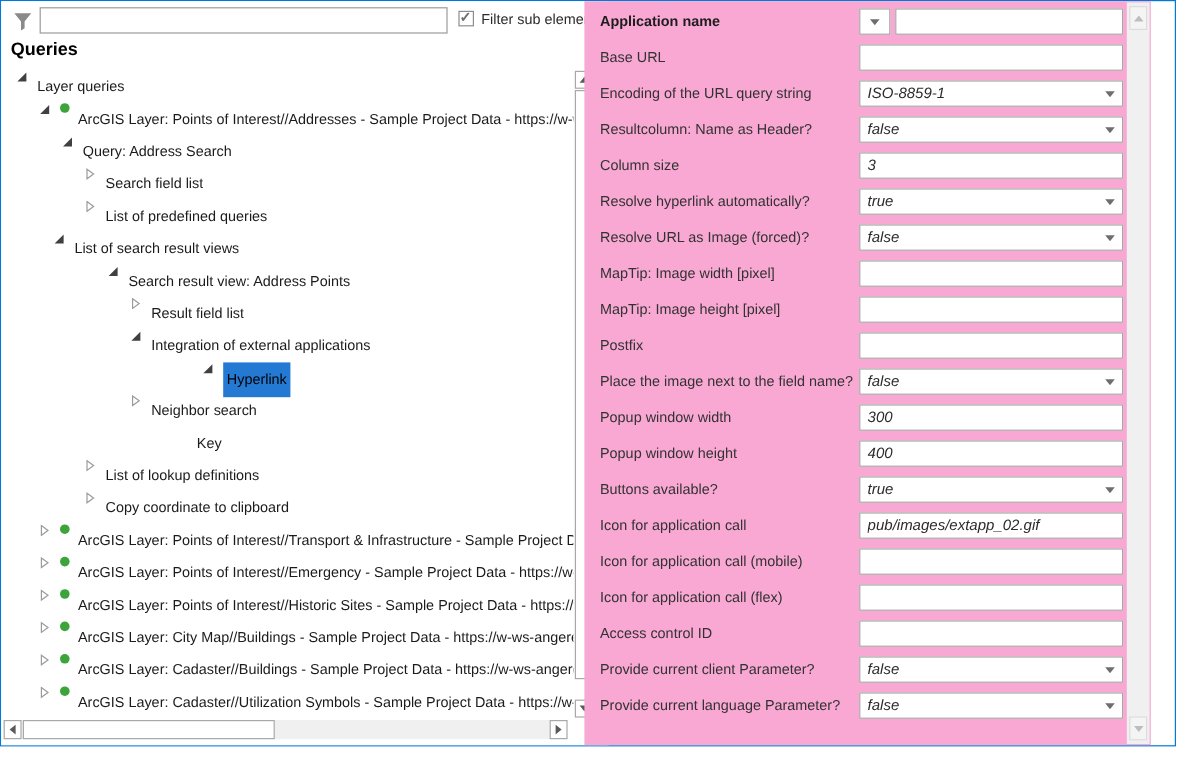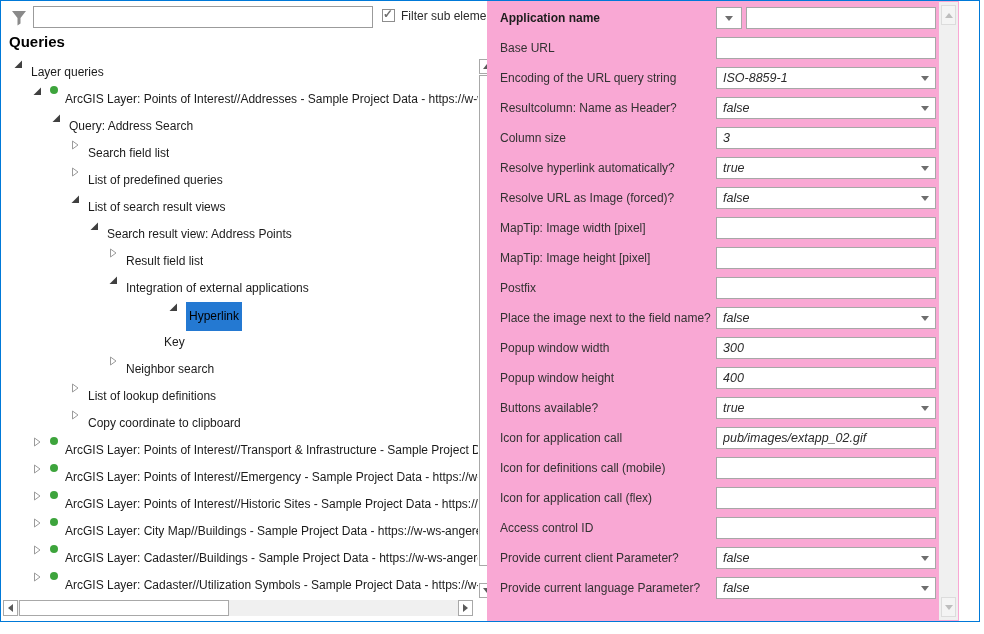--- a/index.html
+++ b/index.html
@@ -115,21 +115,21 @@
           <span class="tlabel">Search field list</span>
         </div>
         <div class="trow" style="padding-left: 67px;">
           <span class="tglyph">
             <svg width="10" height="10" viewBox="0 0 10 10">
               <polygon points="2.5,1 8,5 2.5,9" fill="#ffffff" stroke="#9b9b9b" stroke-width="1"></polygon>
             </svg>
           </span>
           <span class="tlabel">List of predefined queries</span>
         </div>
-        <div class="trow" style="padding-left: 67px;">
+        <div class="trow" style="padding-left: 41px;">
           <span class="tglyph">
             <svg width="10" height="10" viewBox="0 0 10 10">
               <polygon points="9,1.5 9,9 1.5,9" fill="#404040"></polygon>
             </svg>
           </span>
           <span class="tlabel">List of search result views</span>
         </div>
         <div class="trow" style="padding-left: 86px;">
           <span class="tglyph">
             <svg width="10" height="10" viewBox="0 0 10 10">
@@ -154,33 +154,33 @@
           </span>
           <span class="tlabel">Integration of external applications</span>
         </div>
         <div class="trow" style="padding-left: 124px; margin-left: 41px;">
           <span class="tglyph">
             <svg width="10" height="10" viewBox="0 0 10 10">
               <polygon points="9,1.5 9,9 1.5,9" fill="#404040"></polygon>
             </svg>
           </span>
           <span class="tlabel sel">Hyperlink</span>
+        </div>
+        <div class="trow" style="padding-left: 105px;">
+          <span class="tglyph">
+            <svg width="10" height="10" viewBox="0 0 10 10">
+              <polygon points="2.5,1 8,5 2.5,9" fill="#ffffff" stroke="#9b9b9b" stroke-width="1"></polygon>
+            </svg>
+          </span>
+          <span class="tlabel">Neighbor search</span>
         </div>
         <div class="trow" style="padding-left: 143px;">
           <span class="tglyph"></span>
           <span class="tlabel">Key</span>
         </div>
-        <div class="trow" style="padding-left: 105px;">
-          <span class="tglyph">
-            <svg width="10" height="10" viewBox="0 0 10 10">
-              <polygon points="2.5,1 8,5 2.5,9" fill="#ffffff" stroke="#9b9b9b" stroke-width="1"></polygon>
-            </svg>
-          </span>
-          <span class="tlabel">Neighbor search</span>
-        </div>
         <div class="trow" style="padding-left: 67px;">
           <span class="tglyph">
             <svg width="10" height="10" viewBox="0 0 10 10">
               <polygon points="2.5,1 8,5 2.5,9" fill="#ffffff" stroke="#9b9b9b" stroke-width="1"></polygon>
             </svg>
           </span>
           <span class="tlabel">List of lookup definitions</span>
         </div>
         <div class="trow" style="padding-left: 67px;">
           <span class="tglyph">
@@ -374,21 +374,21 @@
             </div>
           </div>
         </div>
         <div class="frow">
           <span class="flabel">Icon for application call</span>
           <div class="fctrl">
             <input class="txt" type="text" value="pub/images/extapp_02.gif" style="">
           </div>
         </div>
         <div class="frow">
-          <span class="flabel">Icon for definitions call (mobile)</span>
+          <span class="flabel">Icon for application call (mobile)</span>
           <div class="fctrl">
             <input class="txt" type="text" style="">
           </div>
         </div>
         <div class="frow">
           <span class="flabel">Icon for application call (flex)</span>
           <div class="fctrl">
             <input class="txt" type="text" style="">
           </div>
         </div>

